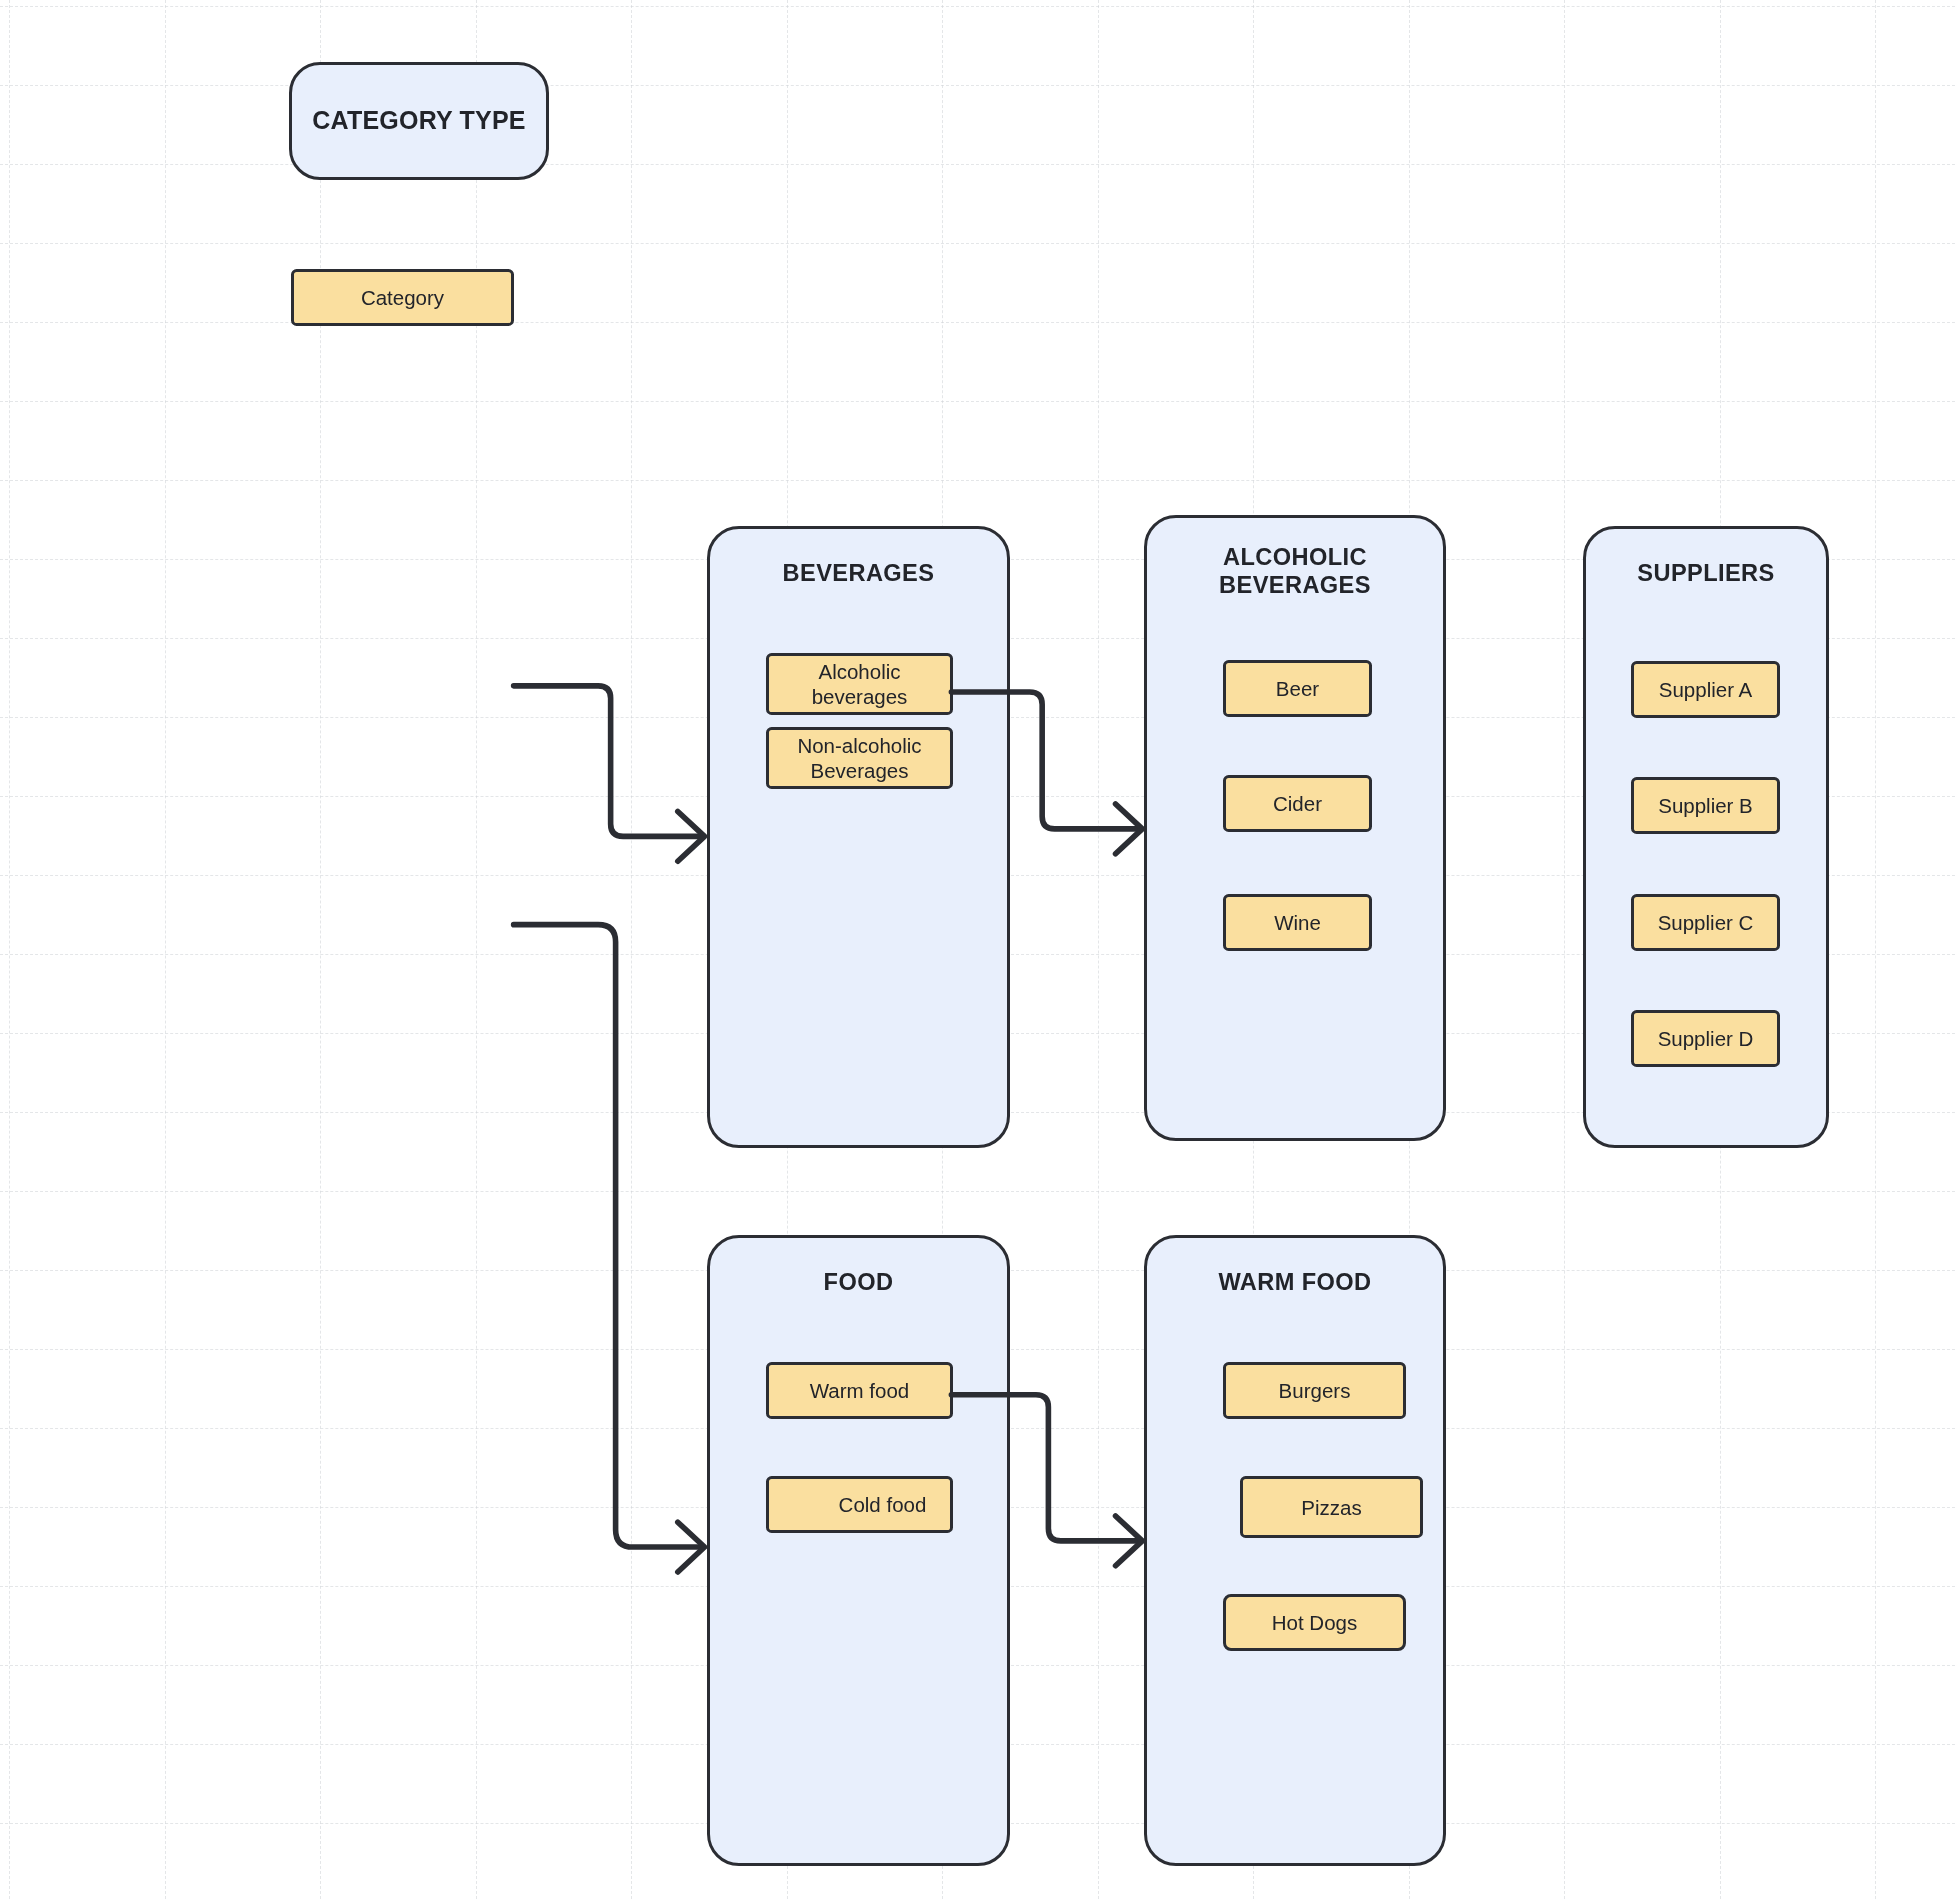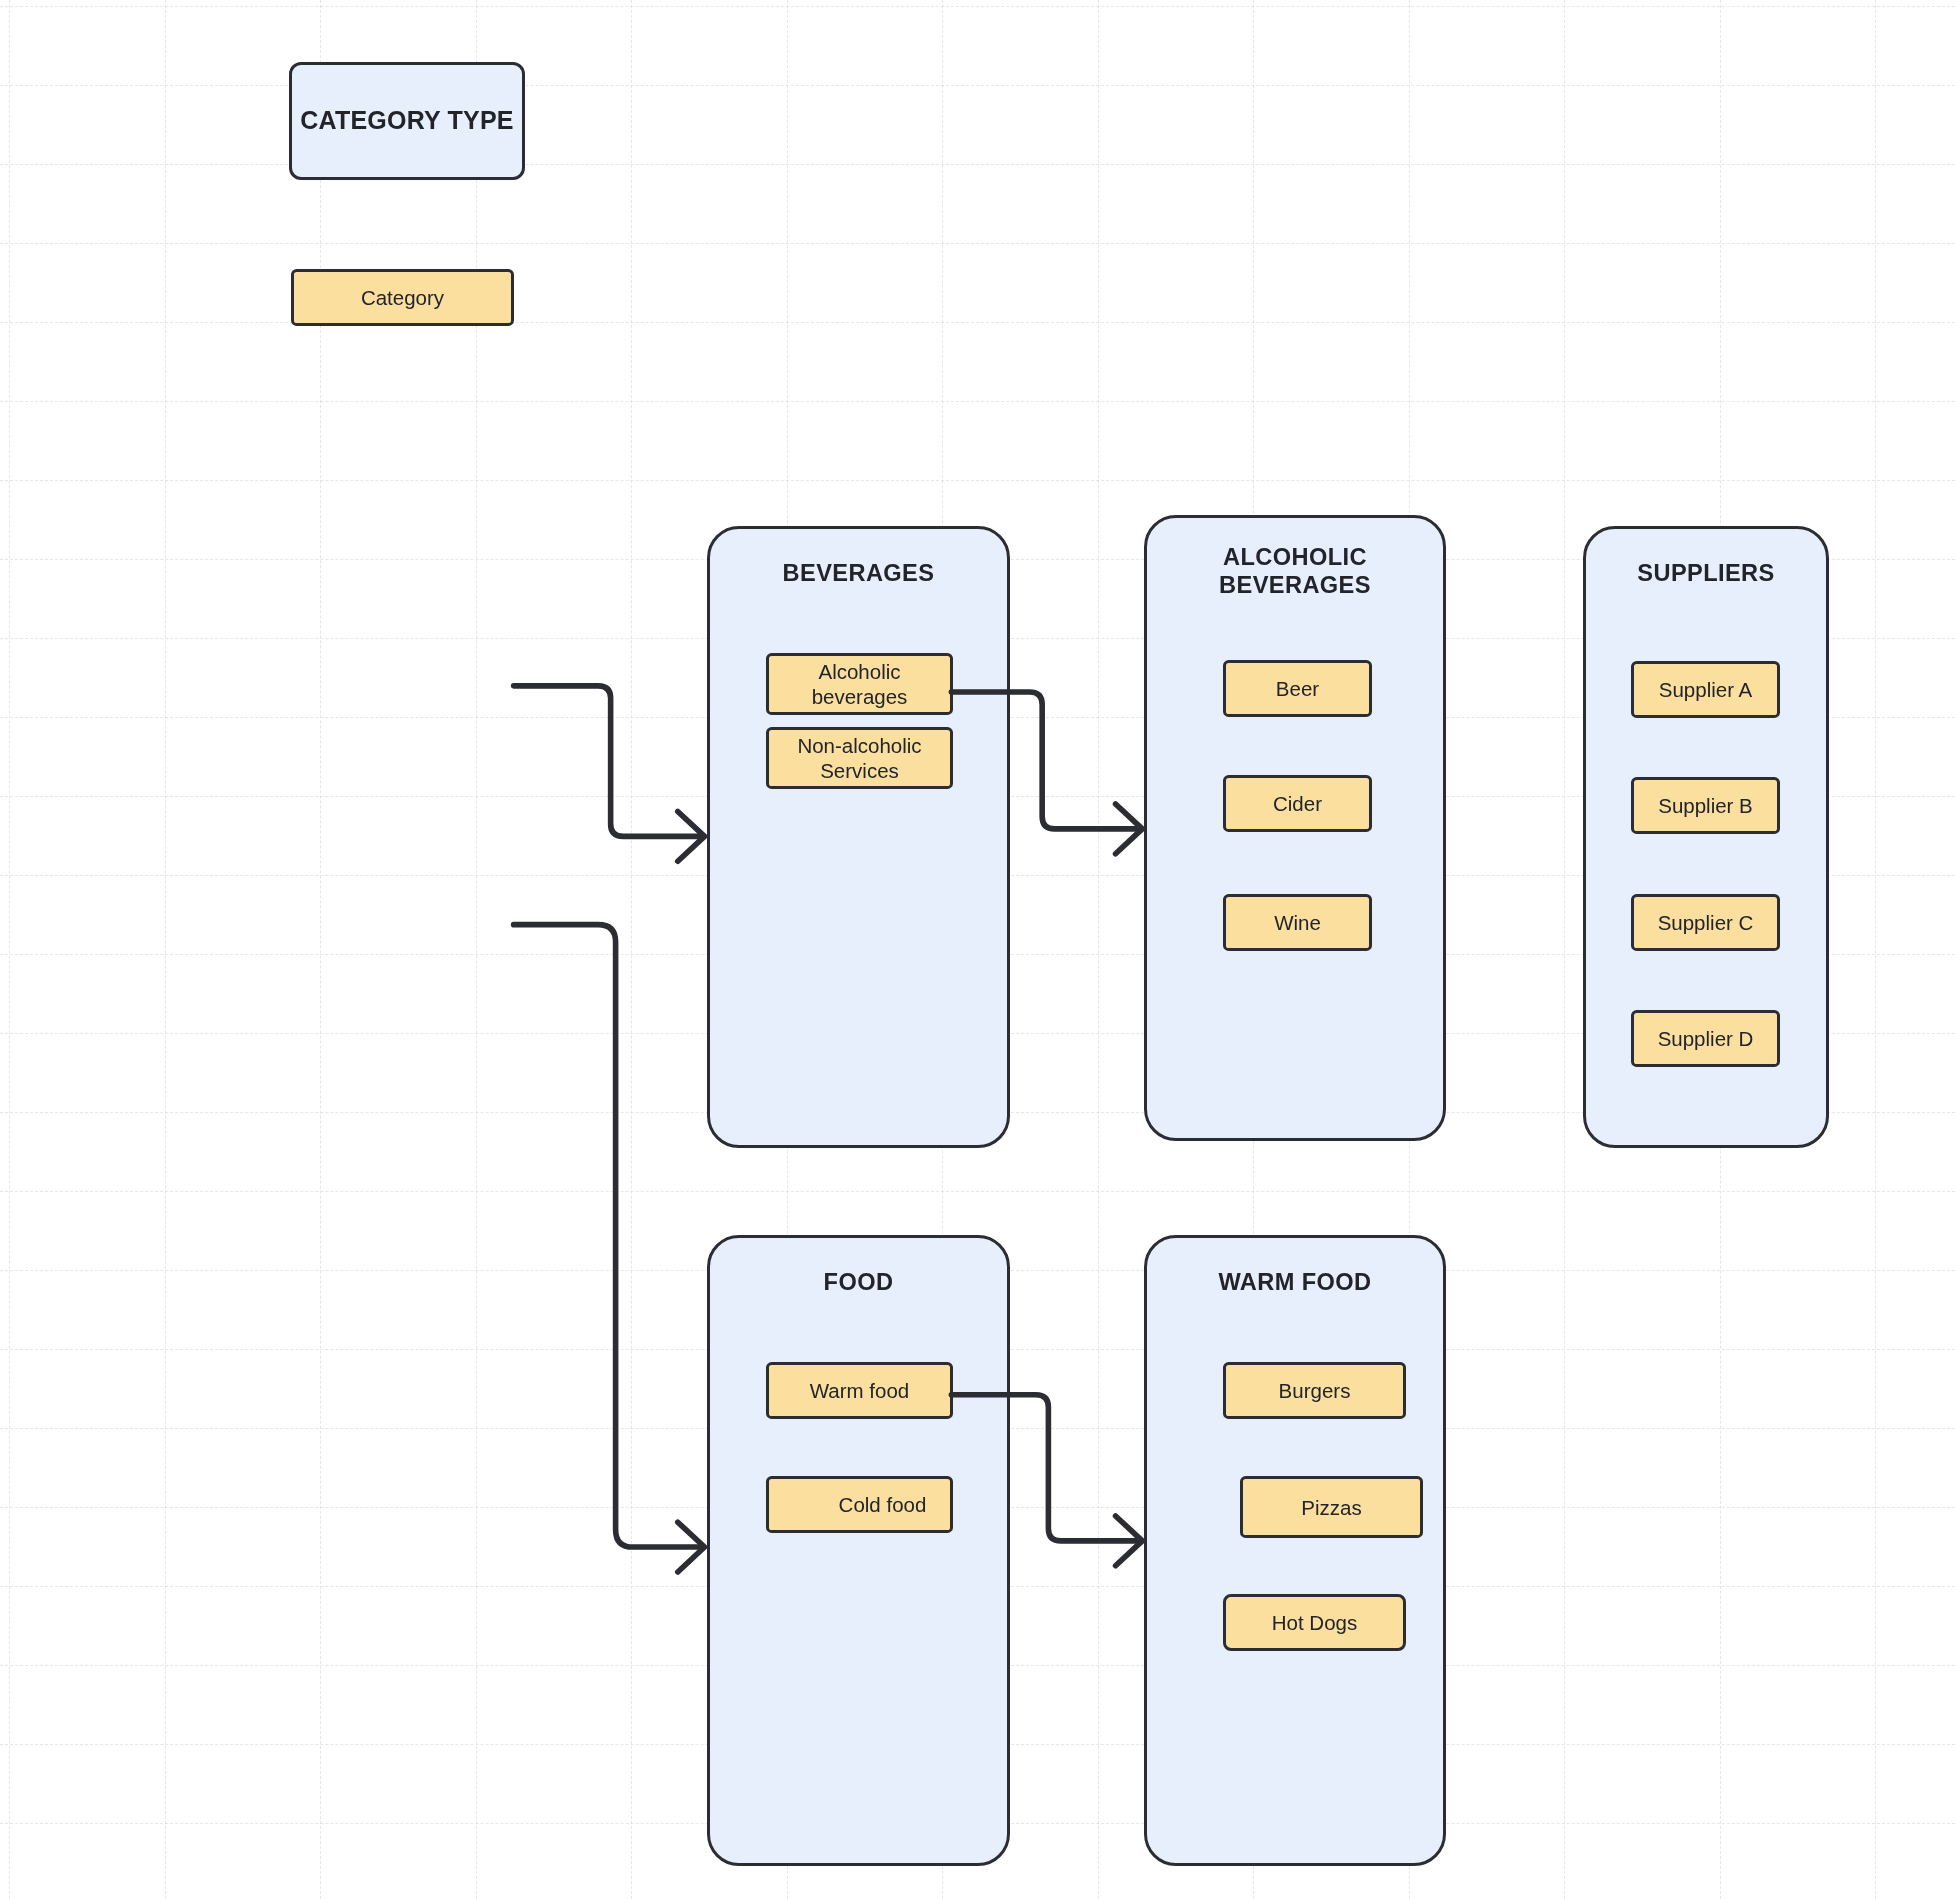--- a/index.html
+++ b/index.html
@@ -12,24 +12,24 @@
   }
   .vline,.hline{position:absolute;opacity:.55;}
   .vline{width:0;border-left:1.2px dashed #cfd2d7;}
   .hline{height:0;border-top:1.2px dashed #cfd2d7;}
 
   #canvas{position:absolute;left:0;top:0;width:1955px;height:1899px;}
 
   
   .legend-pill{
     position:absolute;
-    left:289px;top:62px;width:236px;height:118px;
+    left:289px;top:62px;width:260px;height:118px;
     background:#e8effc;
     border:3.7px solid #2b2d33;
-    border-radius:12px;
+    border-radius:31px;
     box-sizing:border-box;
     display:flex;align-items:center;justify-content:center;
     text-align:center;
     font-size:25px;font-weight:bold;color:#22242a;
     letter-spacing:0.2px;line-height:1.18;
   }
   .legend-chip{
     position:absolute;
     left:291px;top:269px;width:223px;height:57px;
     background:#fadf9f;
@@ -116,21 +116,21 @@
     </div>
 
   <div class="legend-pill">CATEGORY TYPE</div>
 
   <div class="legend-chip">Category</div>
 
 
   <div class="group" id="g1" style="left:707px;top:526px;width:303px;height:622px;">
     <div class="group-title" style="top:30px;">BEVERAGES</div>
     <div class="item" style="left:56px;top:124px;width:187px;height:62px;">Alcoholic beverages</div>
-    <div class="item" style="left:56px;top:198px;width:187px;height:62px;">Non-alcoholic Services</div>
+    <div class="item" style="left:56px;top:198px;width:187px;height:62px;">Non-alcoholic Beverages</div>
   </div>
 
   <div class="group" id="g2" style="left:1144px;top:515px;width:302px;height:626px;">
     <div class="group-title" style="top:25px;">ALCOHOLIC BEVERAGES</div>
     <div class="item" style="left:76px;top:142px;width:149px;height:57px;">Beer</div>
     <div class="item" style="left:76px;top:257px;width:149px;height:57px;">Cider</div>
     <div class="item" style="left:76px;top:376px;width:149px;height:57px;">Wine</div>
   </div>
 
   <div class="group" id="g3" style="left:1583px;top:526px;width:246px;height:622px;">

